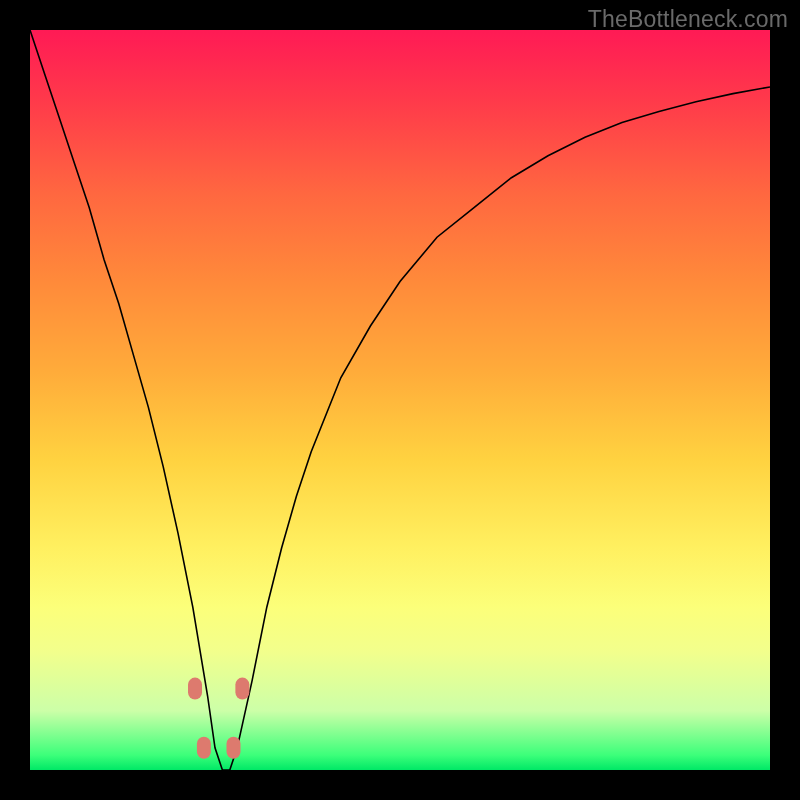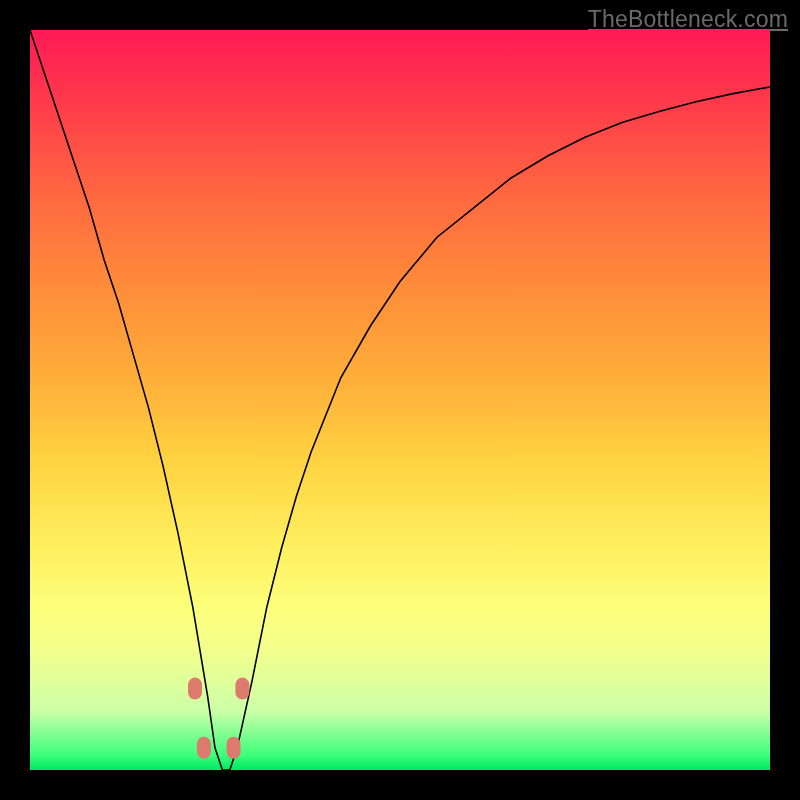--- a/index.html
+++ b/index.html
@@ -36,21 +36,20 @@
   }
   .watermark {
     position: absolute;
     top: 6px;
     right: 12px;
     color: #6a6a6a;
     font-size: 23px;
     font-weight: 500;
     letter-spacing: 0.2px;
     user-select: none;
-    text-decoration: underline;
   }
   svg.curve {
     position: absolute;
     left: 0;
     top: 0;
     width: 740px;
     height: 740px;
     overflow: visible;
   }
   .curve-path {

